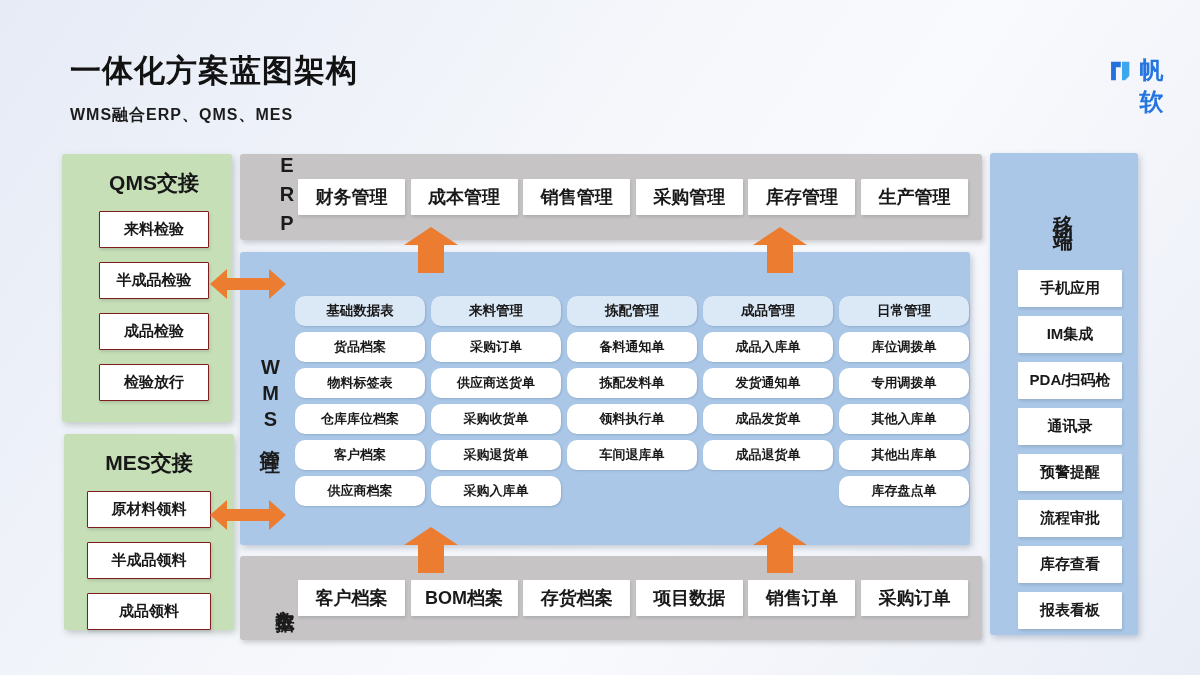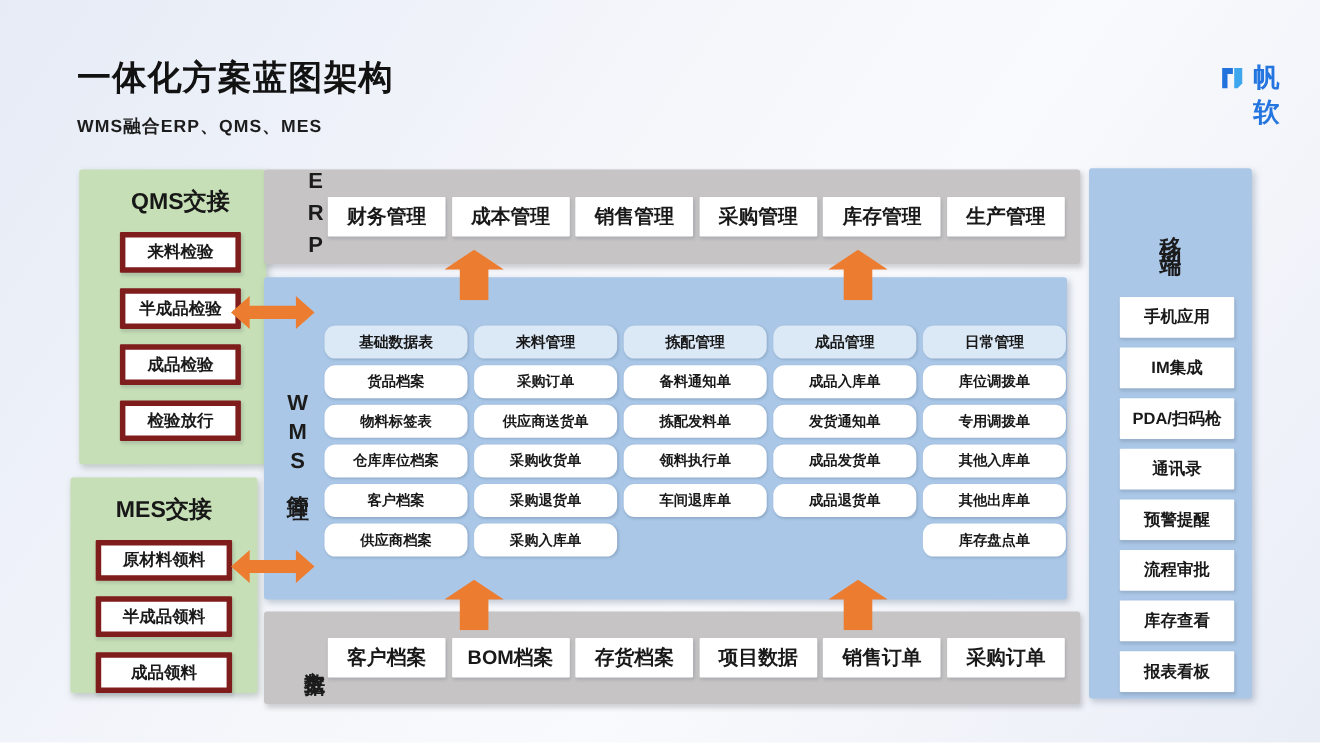--- a/index.html
+++ b/index.html
@@ -25,25 +25,25 @@
   .blue { background:#aac7e7; box-shadow:2px 3px 6px rgba(100,115,140,.35);}
   .gray { background:#c6c4c5; box-shadow:2px 3px 5px rgba(110,110,115,.3);}
   .panel-title{ text-align:center; font-size:21px; font-weight:700; color:#171717; }
   .box{
     background:#fff; display:flex; align-items:center; justify-content:center;
     font-weight:700; color:#191919; border-radius:1px;
     box-shadow:1px 2px 3px rgba(60,70,90,.18);
   }
 
   
-  .qms{ left:72px; top:154px; width:170px; height:268px;padding-left:14px; }
+  .qms{ left:62px; top:154px; width:170px; height:268px;padding-left:14px; }
   .mes{ left:64px; top:434px; width:170px; height:196px; }
   .qms .panel-title,.mes .panel-title{ margin-top:15px; }
   .side-list{ display:flex; flex-direction:column; gap:14px; padding:14px 23px 0 23px; }
-  .side-list .box{ height:37px; font-size:15px; border:5px solid #7f1d1d; }
+  .side-list .box{ height:37px; font-size:15px; border:1px solid #7f1d1d; }
 
   
   .hbar{ display:flex; align-items:center; }
   .erp{ left:240px; top:154px; width:742px; height:86px; }
   .master{ left:240px; top:556px; width:742px; height:84px; }
   .vlabel{
     writing-mode:vertical-rl; text-orientation:upright;
     font-weight:600; color:#1b1b1b; text-align:center;
   }
   .hbar .vlabel{ width:58px; display:flex; justify-content:center; font-size:20px; letter-spacing:7px; }

